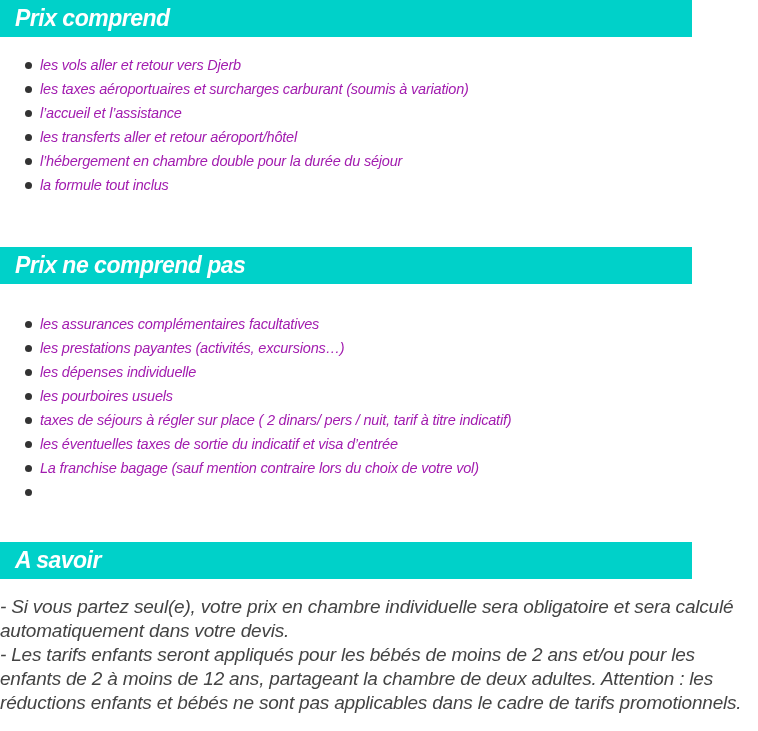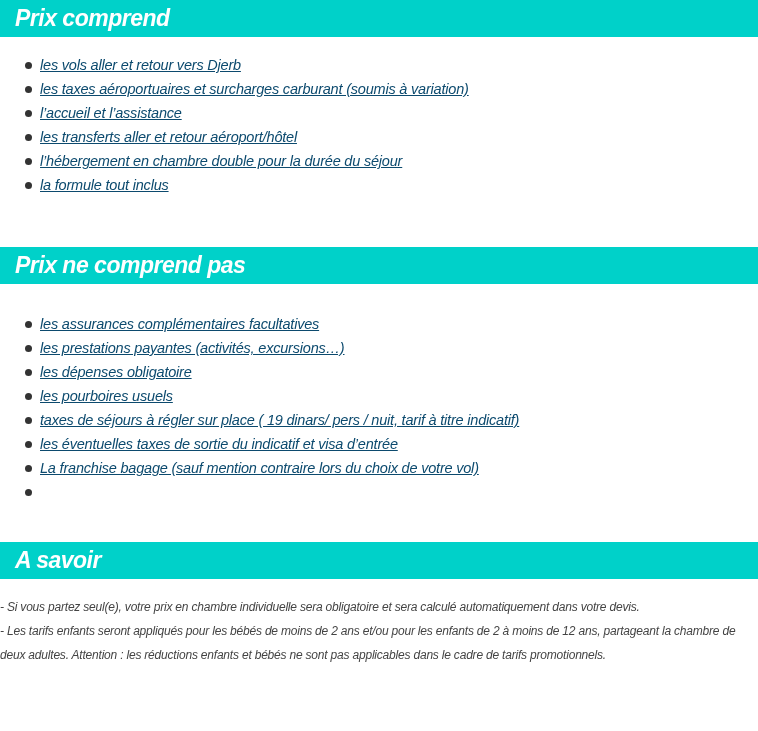--- a/index.html
+++ b/index.html
@@ -1,42 +1,41 @@
 <!DOCTYPE html>
 <html><head>
   <meta charset="utf-8">
   <style>
     * { box-sizing: border-box; margin: 0; padding: 0; }
     html, body { width: 758px; height: 731px; background: #ffffff; overflow: hidden; }
     body { font-family: "DejaVu Sans", "Liberation Sans", sans-serif; color: #444444; position: relative; }
     .section-header {
-      position: absolute; left: 0; width: 758px; height: 37px;
+      position: absolute; left: 0; width: 692px; height: 37px;
       background: #00d1c9;
     }
     .section-header h2 {
       color: #ffffff; font-style: italic; font-weight: bold;
       font-size: 23px; line-height: 37px; padding-left: 15px;
       letter-spacing: -0.5px;
       font-family: "Liberation Sans", sans-serif;
     }
     ul.bullets { position: absolute; left: 0; list-style: none; }
     ul.bullets li {
       position: relative; height: 24px; line-height: 24px;
-      padding-left: 40px; font-style: italic; font-size: 14.5px; color: #0c4a6e;
+      padding-left: 40px; font-style: italic; font-size: 14.5px; color: #a21caf;
       font-family: "Liberation Sans", sans-serif; letter-spacing: -0.2px;
       white-space: nowrap;
-      text-decoration: underline;
     }
     ul.bullets li .dot {
       position: absolute; left: 25px; top: 9px; width: 7px; height: 7px;
       border-radius: 50%; background: #333333;
     }
     .note-block { position: absolute; left: 0; top: 595px; width: 758px; }
     .note-block p {
-      font-style: italic; font-size: 12px; line-height: 24px; color: #444444;
+      font-style: italic; font-size: 19px; line-height: 24px; color: #444444;
       font-family: "Liberation Sans", sans-serif; letter-spacing: -0.2px;
       padding-right: 12px;
     }
   </style>
 </head>
 <body>
 
 <div class="section-header" style="top:0;">
   <h2>Prix comprend</h2>
 </div>
@@ -48,23 +47,23 @@
   <li><span class="dot"></span><span>l’hébergement en chambre double pour la durée du séjour</span></li>
   <li><span class="dot"></span><span>la formule tout inclus</span></li>
 </ul>
 
 <div class="section-header" style="top:247px;">
   <h2>Prix ne comprend pas</h2>
 </div>
 <ul class="bullets" style="top:312px;">
   <li><span class="dot"></span><span>les assurances complémentaires facultatives</span></li>
   <li><span class="dot"></span><span>les prestations payantes (activités, excursions…)</span></li>
-  <li><span class="dot"></span><span>les dépenses obligatoire</span></li>
+  <li><span class="dot"></span><span>les dépenses individuelle</span></li>
   <li><span class="dot"></span><span>les pourboires usuels</span></li>
-  <li><span class="dot"></span><span>taxes de séjours à régler sur place ( 19 dinars/ pers / nuit, tarif à titre indicatif)</span></li>
+  <li><span class="dot"></span><span>taxes de séjours à régler sur place ( 2 dinars/ pers / nuit, tarif à titre indicatif)</span></li>
   <li><span class="dot"></span><span>les éventuelles taxes de sortie du indicatif et visa d’entrée</span></li>
   <li><span class="dot"></span><span>La franchise bagage (sauf mention contraire lors du choix de votre vol)</span></li>
   <li><span class="dot"></span></li>
 </ul>
 
 <div class="section-header" style="top:542px;">
   <h2>A savoir</h2>
 </div>
 <div class="note-block">
   <p>- Si vous partez seul(e), votre prix en chambre individuelle sera obligatoire et sera calculé automatiquement dans votre devis.</p>

